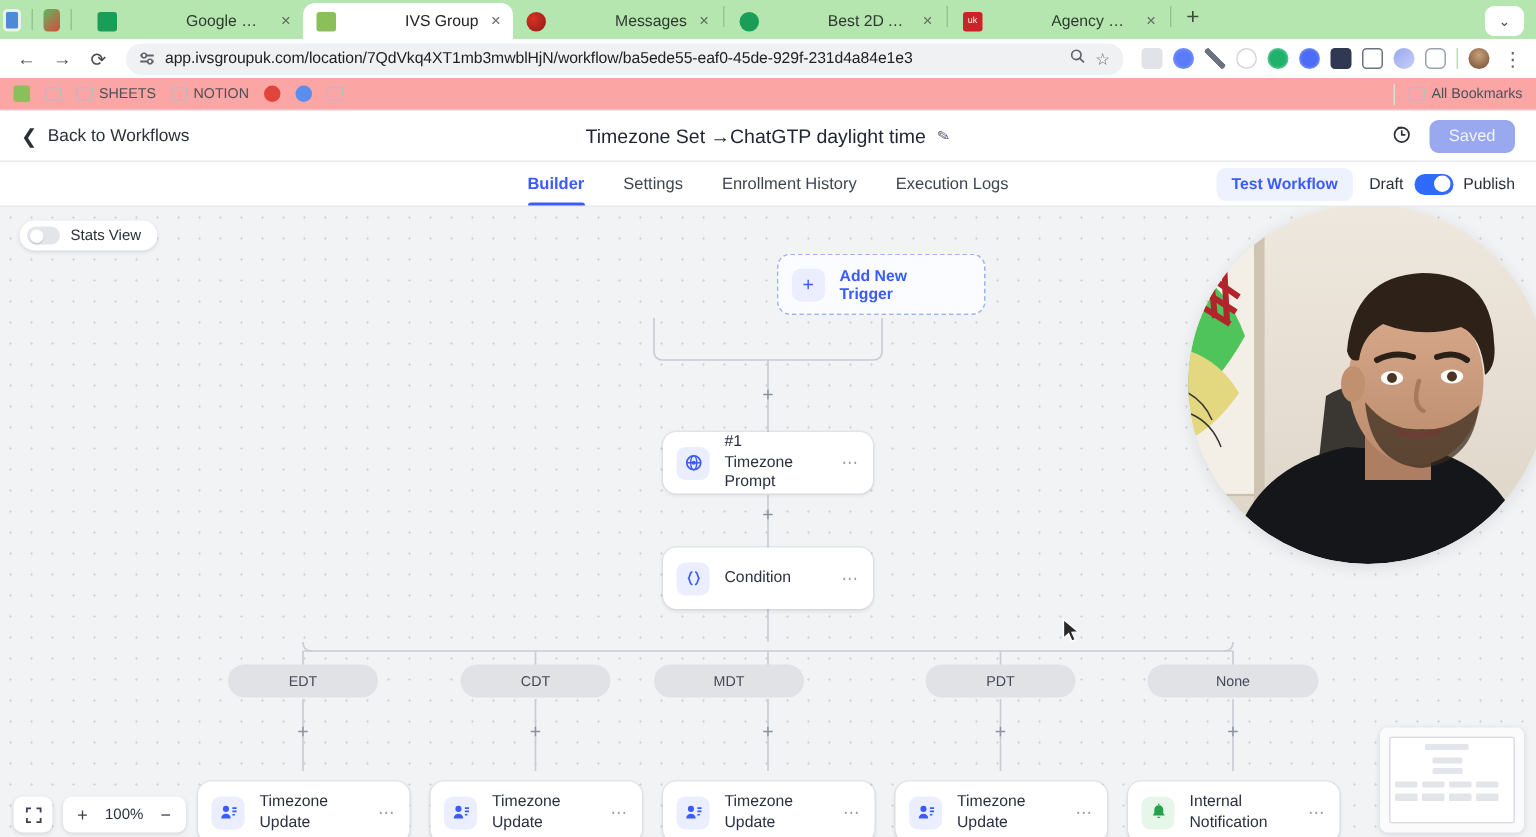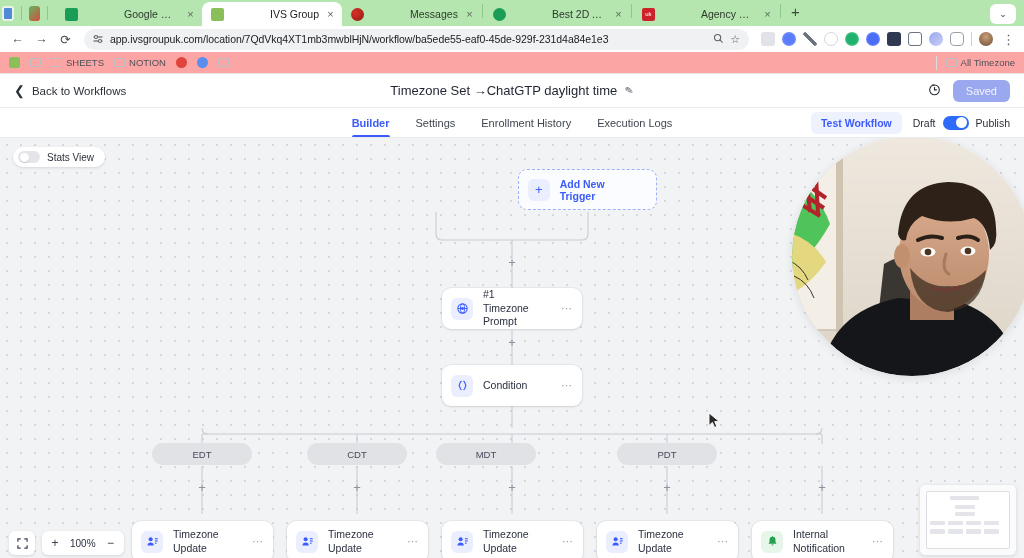--- a/index.html
+++ b/index.html
@@ -340,21 +340,21 @@
     <div class="bm">
       <div style="width:11px;height:11px;background:#5b8def;border-radius:50%;"></div>
     </div>
     <div class="bm">
       <div class="bm-folder"></div>
     </div>
     <div class="bm-right">
       <div class="vdiv" style="background:#dadce0;"></div>
       <div class="bm">
         <div class="bm-folder"></div>
-        <span>All Timezone</span>
+        <span>All Bookmarks</span>
       </div>
     </div>
   </div>
 
   <div class="apphdr">
     <div class="back">
       <span class="ch">❮</span>
       <span>Back to Workflows</span>
     </div>
     <div class="wf-title">
@@ -468,20 +468,23 @@
       <span>EDT</span>
     </div>
     <div class="branch" style="left:307px; top:305px;">
       <span>CDT</span>
     </div>
     <div class="branch" style="left:436px; top:305px;">
       <span>MDT</span>
     </div>
     <div class="branch" style="left:617px; top:305px;">
       <span>PDT</span>
+    </div>
+    <div class="branch" style="left:765px; top:305px; width:114px;">
+      <span>None</span>
     </div>
 
     <div class="plusmark" style="left:196px; top:343px;">+</div>
     <div class="plusmark" style="left:351px; top:343px;">+</div>
     <div class="plusmark" style="left:506px; top:343px;">+</div>
     <div class="plusmark" style="left:661px; top:343px;">+</div>
     <div class="plusmark" style="left:816px; top:343px;">+</div>
 
     <div class="node" style="left:132px; top:383px; width:141px;">
       <div class="nic blue">

